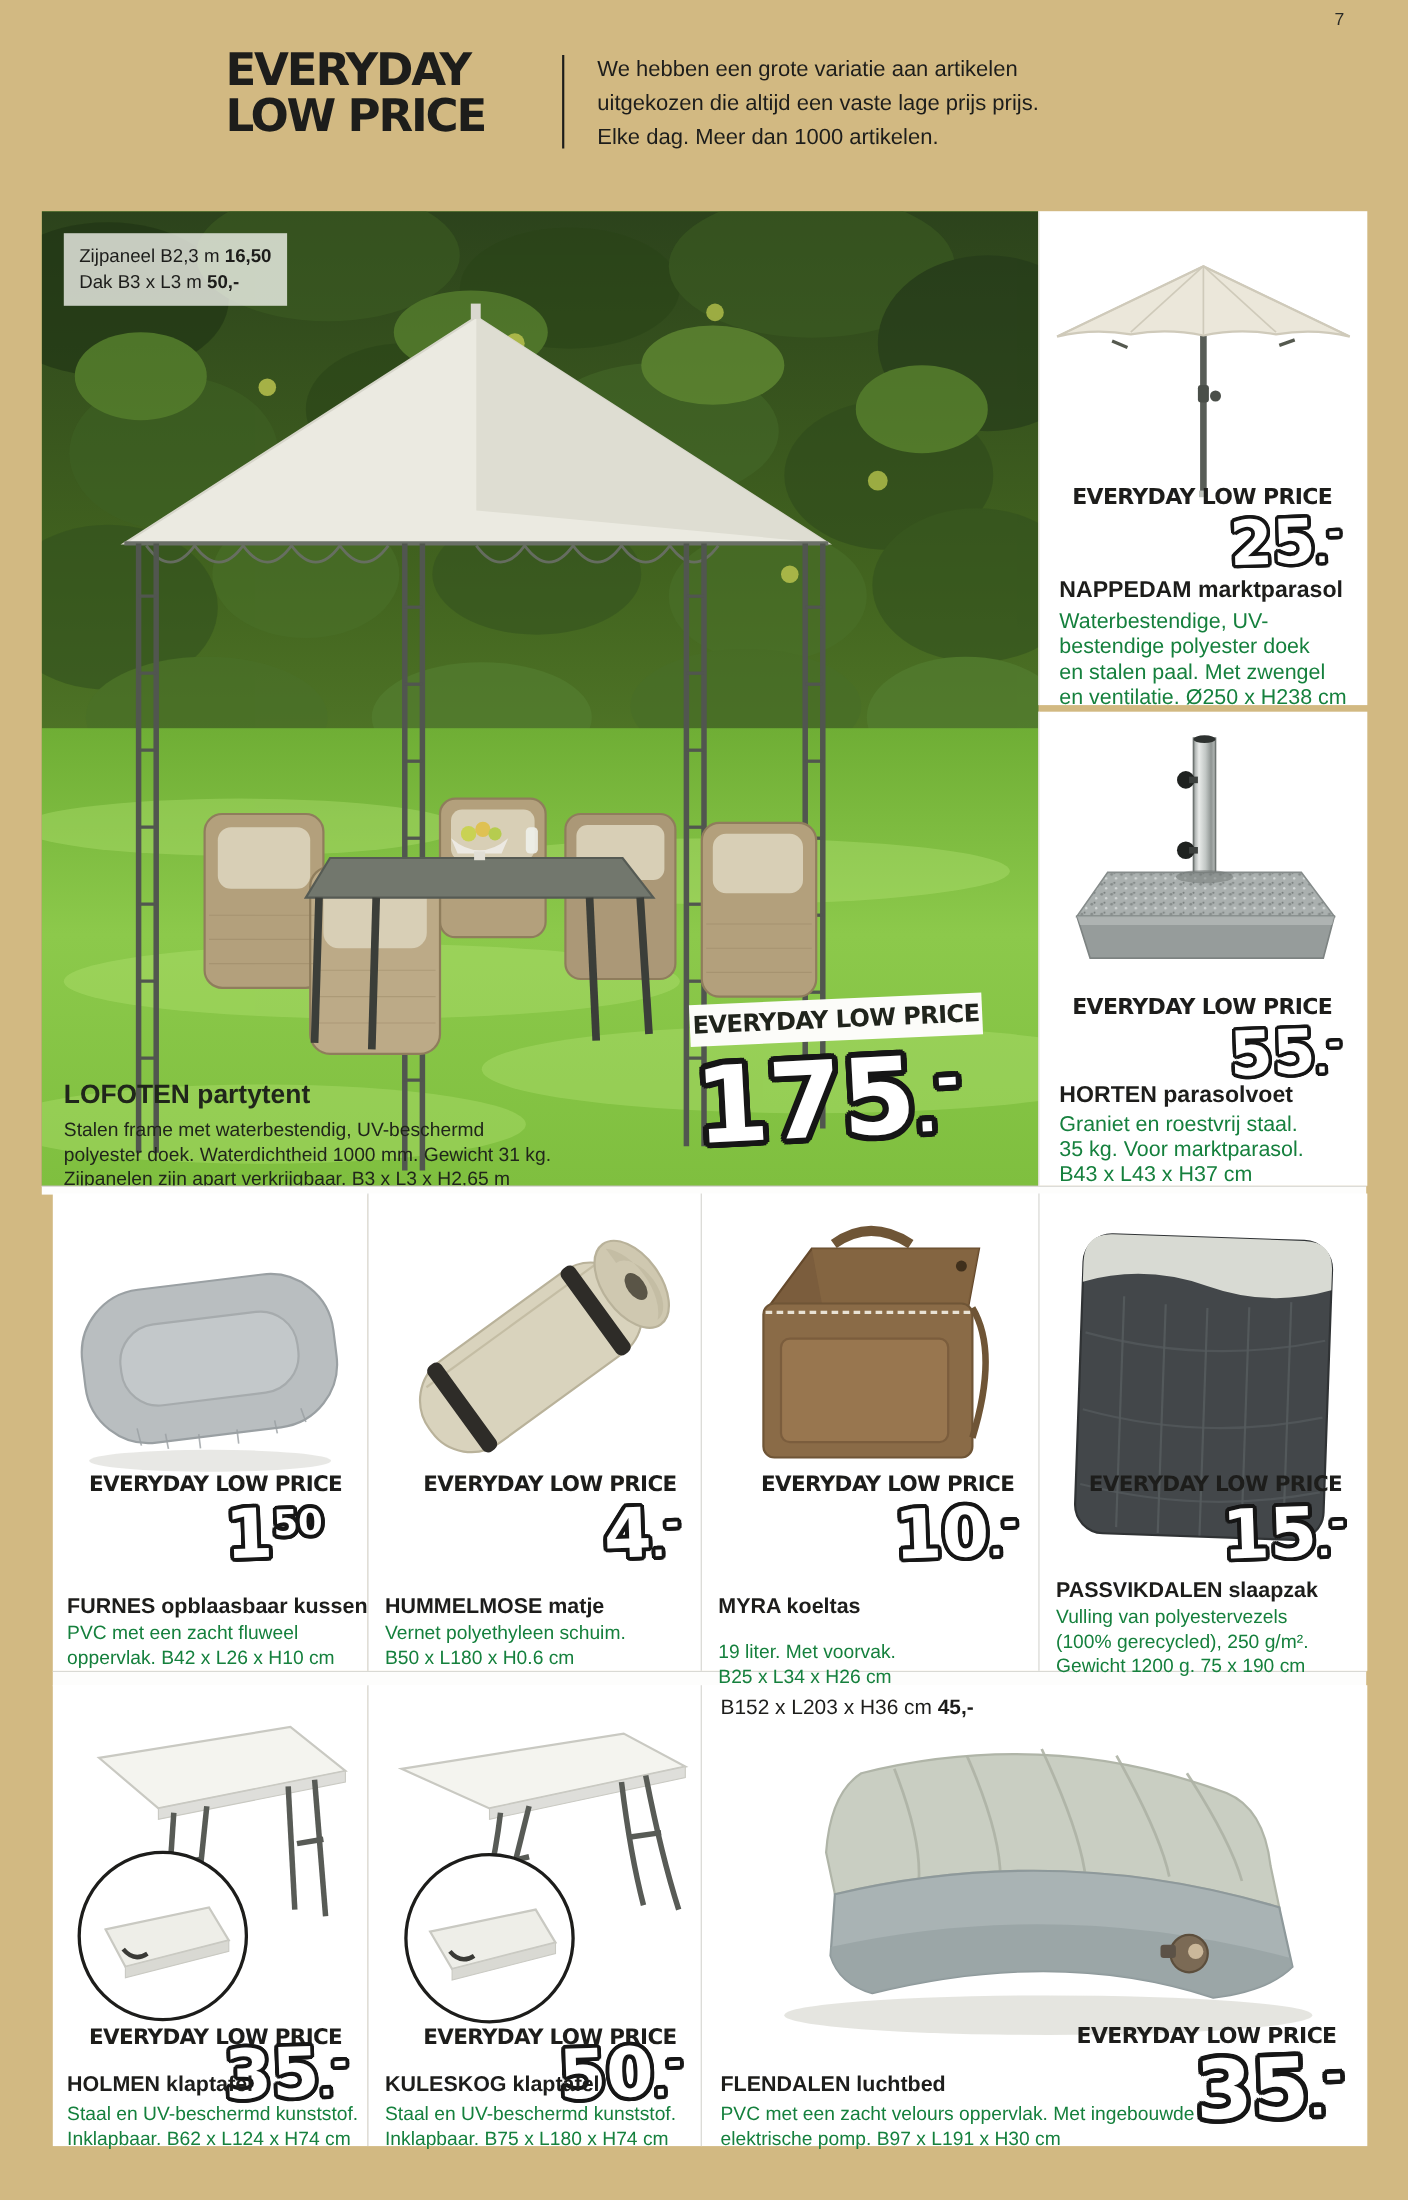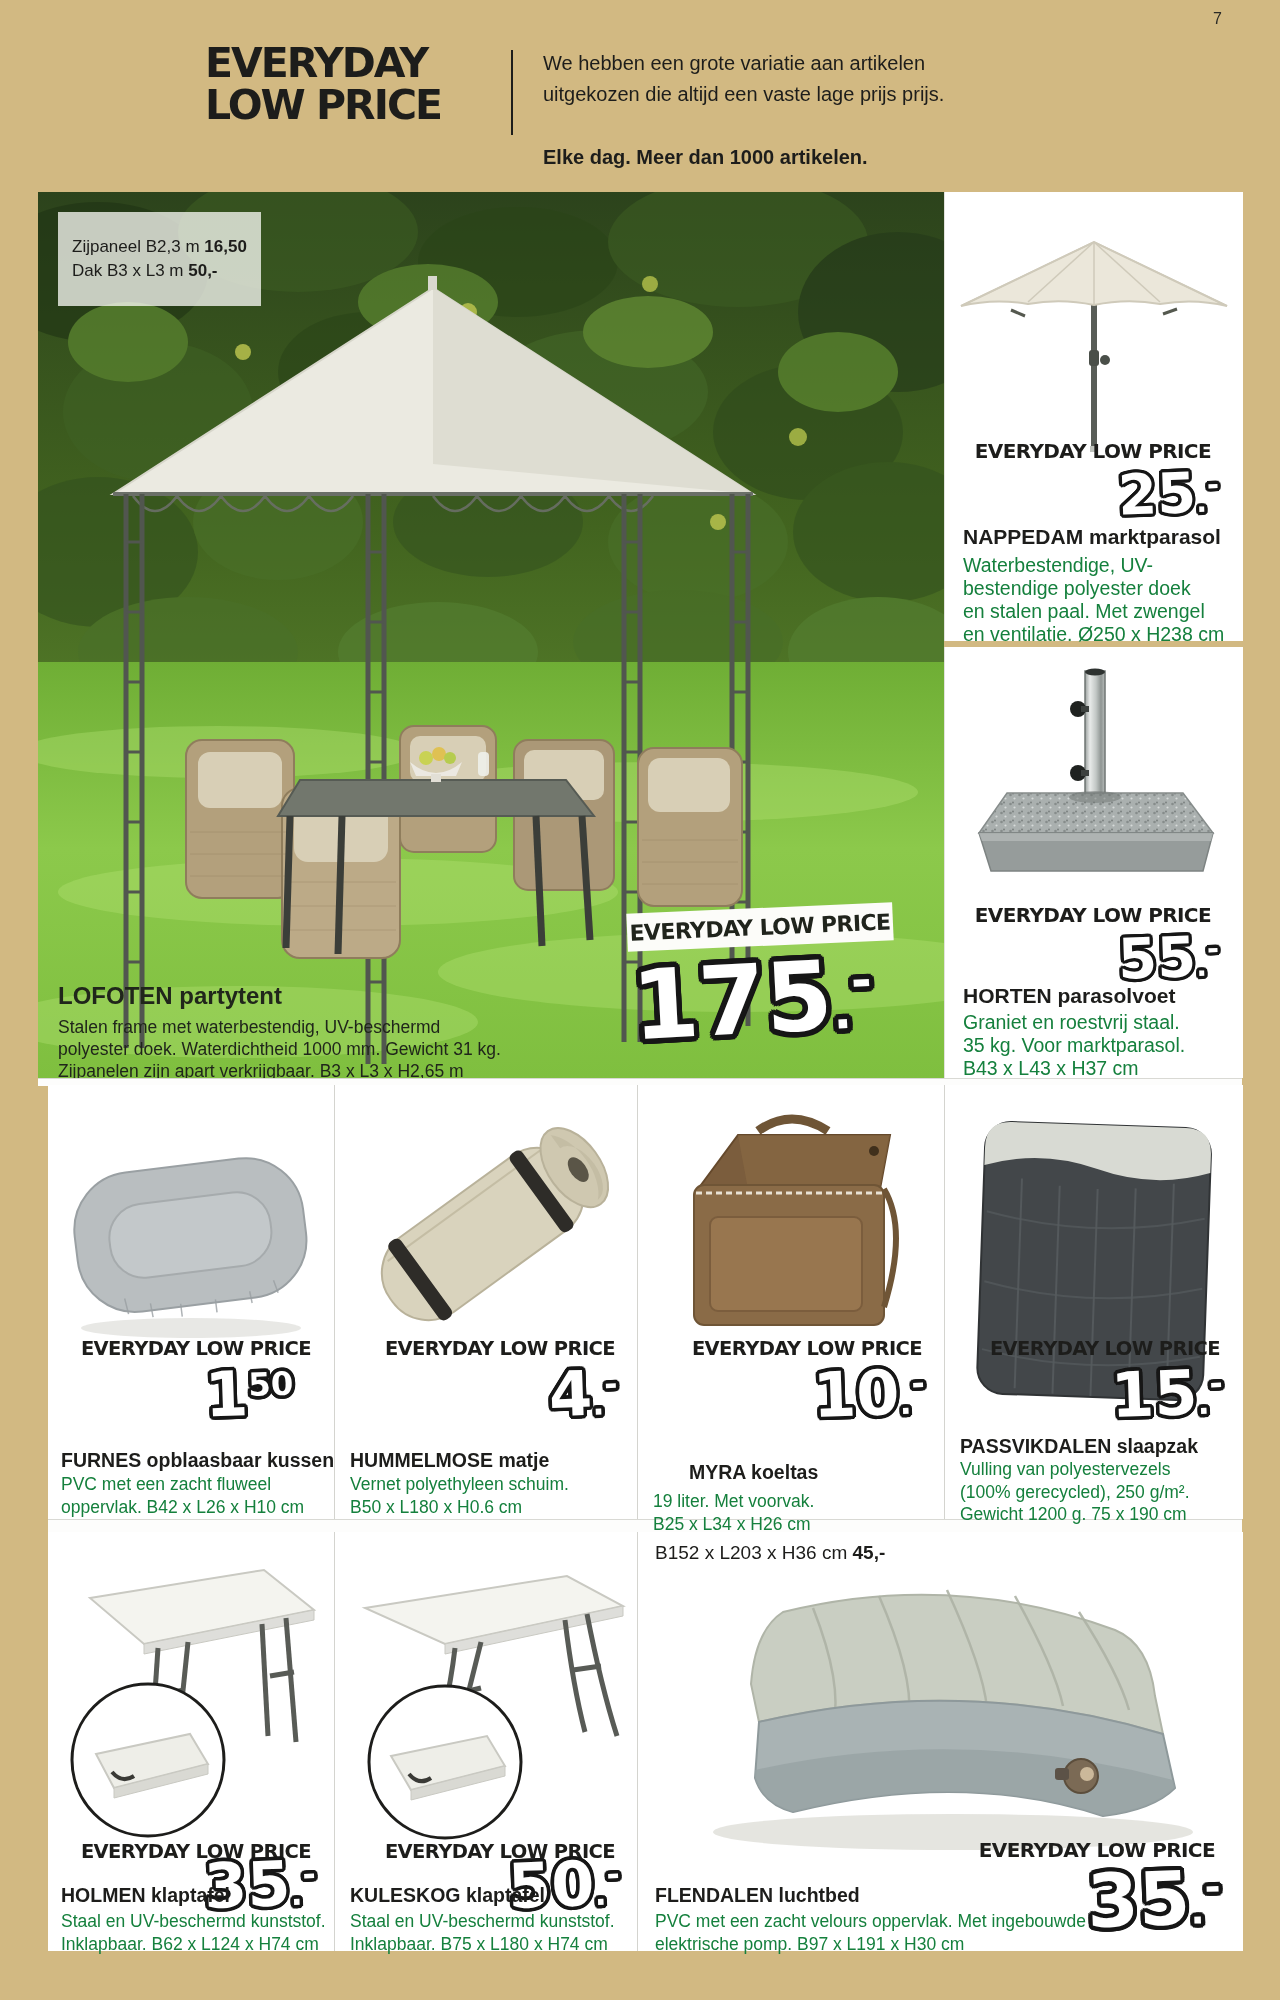--- a/index.html
+++ b/index.html
@@ -11,21 +11,21 @@
   }
   
   .pageno{position:absolute;top:10px;right:58px;font-size:16px;color:#2a2a26;}
   .hdr-title{
     position:absolute;left:205px;top:42px;width:275px;text-align:left;
     font-family:"DejaVu Sans","Liberation Sans",sans-serif;
     font-weight:bold;font-size:41px;line-height:42px;letter-spacing:-2px;color:#1d1d1b;
   }
   .hdr-divider{position:absolute;left:511px;top:50px;width:2px;height:85px;background:#1d1d1b;}
   .hdr-desc{position:absolute;left:543px;top:48px;width:580px;font-size:20px;line-height:31px;color:#1d1d1b;}
-  .hdr-desc .b{font-weight:bold;margin-top:32px;}
+  .hdr-desc .b{font-weight:normal;}
   
   .gap-strip{position:absolute;background:#fdfdfc;border-top:1px solid #d9d9d4;}
   
   .card{position:absolute;background:#fff;}
   
   .elp{
     position:absolute;font-family:"DejaVu Sans","Liberation Sans",sans-serif;
     font-weight:bold;font-size:20px;letter-spacing:-0.6px;color:#1d1d1b;white-space:nowrap;
   }
   
@@ -43,21 +43,21 @@
   .price .pf{font-size:.52em;vertical-align:.6em;margin-left:.02em;}
   
   .ptitle{position:absolute;font-weight:bold;font-size:19.5px;white-space:nowrap;color:#1d1d1b;}
   .pdesc{position:absolute;font-size:17.5px;line-height:22.5px;color:#15803d;white-space:nowrap;}
   .rc .ptitle{font-size:21px;}
   .rc .pdesc{font-size:19.5px;line-height:23px;}
   
   .hero{position:absolute;left:38px;top:192px;width:906px;height:886px;overflow:hidden;background:#5c8632;}
   .hero-tag{
     position:absolute;left:20px;top:20px;background:rgba(253,253,250,.75);
-    padding:23px 14px;font-size:17px;line-height:24px;color:#1d1d1b;white-space:nowrap;
+    padding:9px 14px;font-size:17px;line-height:24px;color:#1d1d1b;white-space:nowrap;
   }
   .hero-tag .b{font-weight:bold;}
   .hero-badge{
     position:absolute;left:589px;top:716px;width:266px;height:38px;background:#fcfcf9;
     transform:rotate(-2.5deg);display:flex;align-items:center;justify-content:center;
     font-family:"DejaVu Sans",sans-serif;font-weight:bold;font-size:22px;letter-spacing:-0.6px;color:#20241c;
   }
   .hero-price{left:594px;top:760px;font-size:96px;transform:rotate(-3deg);}
   .hero-text{position:absolute;left:20px;top:790px;color:#20261b;}
   .hero-text .t{font-weight:bold;font-size:24px;margin-bottom:6px;}
@@ -365,21 +365,21 @@
     <path d="M60,96 L100,42 L252,42 L242,96 Z" fill="#7b5d3d" stroke="#65492c" stroke-width="2"></path>
     <path d="M100,42 L252,42 L242,96 L110,96 Z" fill="#8a6a45" opacity="0.6"></path>
     <rect x="56" y="92" width="190" height="140" rx="10" fill="#8a6b47" stroke="#6f5536" stroke-width="2"></rect>
     <rect x="72" y="124" width="152" height="94" rx="8" fill="#98764f" stroke="#7b5d3d" stroke-width="2"></rect>
     <line x1="58" y1="100" x2="244" y2="100" stroke="#e9e2d4" stroke-width="3" stroke-dasharray="6 4"></line>
     <path d="M246,96 q24,40 0,118" fill="none" stroke="#6f5536" stroke-width="6"></path>
     <circle cx="236" cy="58" r="5" fill="#40301c"></circle>
   </svg>
   <div class="elp" style="right:23px;top:252px;font-size:19.5px;">EVERYDAY LOW PRICE</div>
   <div class="price" style="right:20px;top:278px;font-size:62px;"><span class="pw">10</span><span class="pd">.</span><span class="pf">-</span></div>
-  <div class="ptitle" style="left:15px;top:376px;margin-left:36px;">MYRA koeltas</div>
+  <div class="ptitle" style="left:15px;top:364px;">MYRA koeltas</div>
   <div class="pdesc" style="left:15px;top:405px;">
     <div>19 liter. Met voorvak.</div>
     <div>B25 x L34 x H26 cm</div>
   </div>
 </div>
 
 <div class="card" style="left:944px;top:1085px;width:298px;height:434px;border-left:1px solid #d4d4cf;">
   <svg width="298" height="310" viewBox="0 0 298 310" style="position:absolute;top:10px;left:0;">
     <g transform="rotate(2 149 170)">
       <rect x="36" y="30" width="226" height="272" rx="26" fill="#43474a" stroke="#303335" stroke-width="2"></rect>

